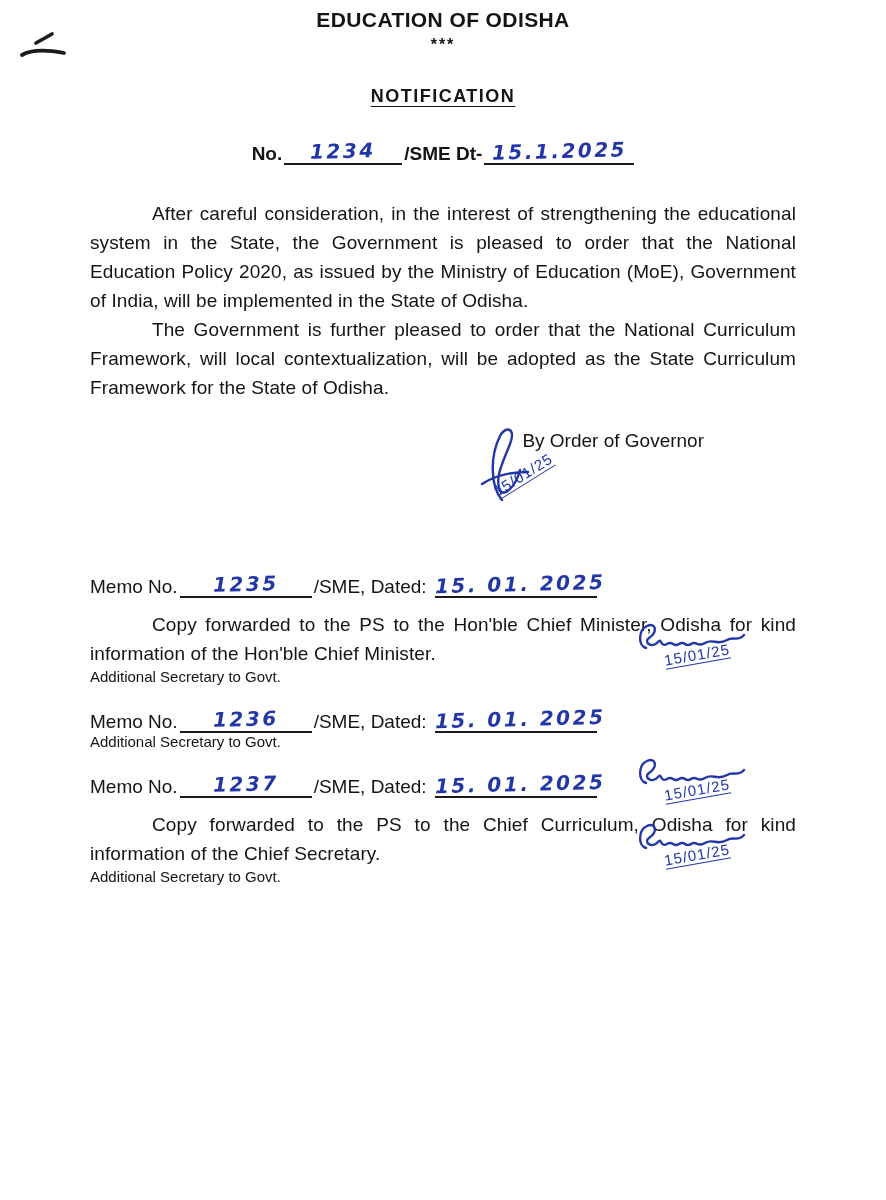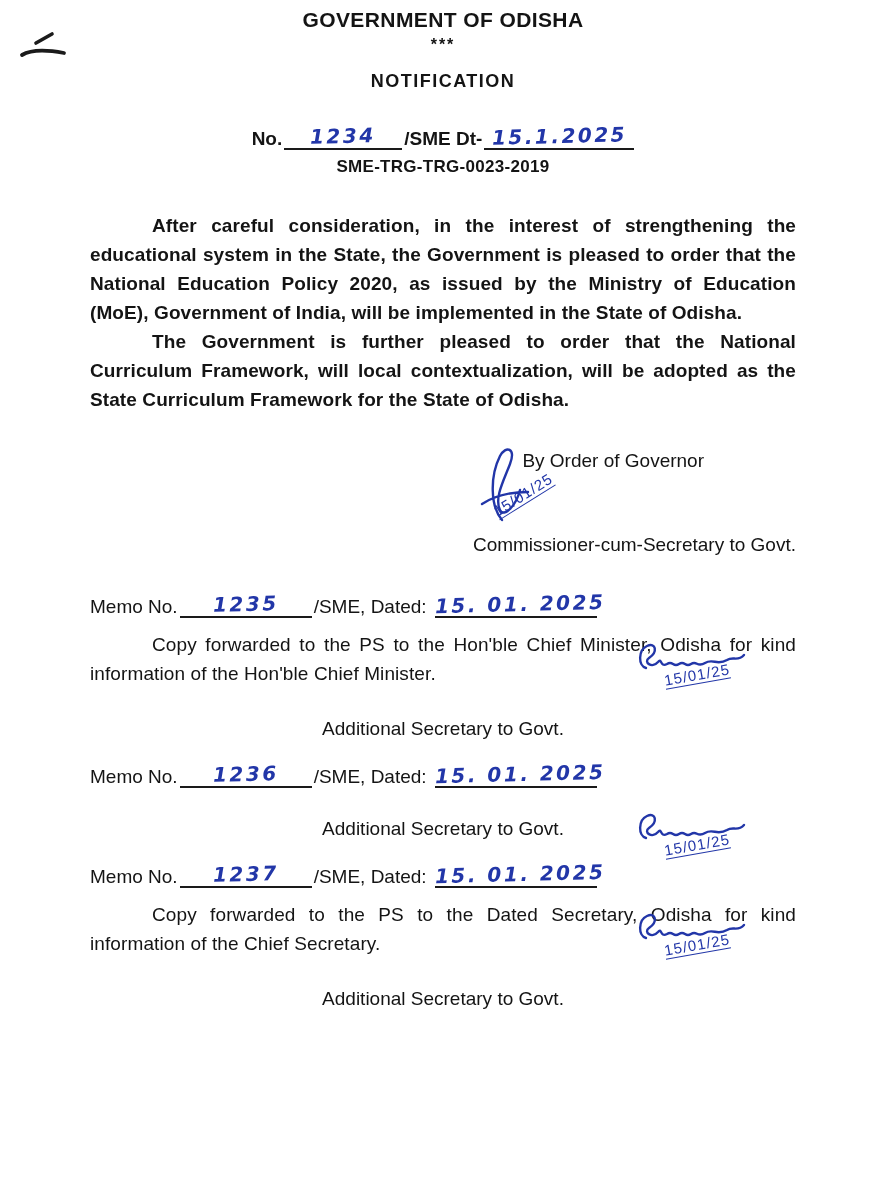--- a/index.html
+++ b/index.html
@@ -14,24 +14,25 @@
     color: #141414;
     overflow: hidden;
   }
   .corner-mark { position: absolute; top: 28px; left: 16px; }
 
   .header { text-align: center; padding-top: 6px; }
   .h-line { font-size: 21px; font-weight: bold; letter-spacing: 0.4px; line-height: 28px; }
   .stars { font-size: 16px; font-weight: bold; letter-spacing: 2px; margin-top: 2px; }
   .notif-title {
     display: inline-block;
-    margin-top: 17px;
+    margin-top: 32px;
     font-size: 18px;
     font-weight: bold;
     letter-spacing: 1.5px;
+    text-decoration: underline;
     text-underline-offset: 4px;
   }
 
   .no-line { text-align: center; margin-top: 34px; font-size: 19px; font-weight: bold; }
   .blank {
     display: inline-block;
     border-bottom: 2px solid #1a1a1a;
     text-align: center;
     vertical-align: bottom;
     line-height: 20px;
@@ -46,31 +47,31 @@
     font-size: 20px;
     letter-spacing: 2.5px;
     display: inline-block;
     transform: rotate(-1.5deg);
     white-space: nowrap;
   }
   .ref { text-align: center; font-size: 17px; font-weight: bold; margin-top: 7px; letter-spacing: 0.3px; }
 
   .content { margin: 0 90px; }
 
-  .body-block { margin-top: 34px; font-weight: bold; }
+  .body-block { margin-top: 34px; }
   .para {
     margin: 0;
     font-size: 19px;
     line-height: 29px;
     text-align: justify;
     text-indent: 62px;
     letter-spacing: 0.1px;
   }
 
-  .order-block { position: relative; margin-top: 36px; height: 120px; }
+  .order-block { position: relative; margin-top: 28px; height: 120px; }
   .by-order { font-size: 19px; text-align: right; padding-right: 92px; }
   .main-sign { position: absolute; right: 222px; top: -8px; width: 110px; height: 86px; }
   .main-sign svg { position: absolute; left: 0; top: 0; }
   .main-sign-date {
     position: absolute; left: 26px; top: 44px;
     transform: rotate(-32deg);
     font-size: 15px; letter-spacing: 1px;
     border-bottom: 1.5px solid;
   }
   .commissioner { position: absolute; right: 0; bottom: 14px; font-size: 19px; }
@@ -81,61 +82,59 @@
   .blank-memo-date { width: 162px; margin-left: 8px; }
   .memo-body { margin-top: 12px; }
   .memo-sign { position: absolute; right: 48px; top: 44px; width: 130px; height: 66px; }
   .memo-sign svg { position: absolute; right: 0; top: 0; }
   .memo-sign-date {
     position: absolute; right: 18px; top: 28px;
     transform: rotate(-10deg);
     font-size: 15px; letter-spacing: 1px;
     border-bottom: 1.5px solid;
   }
-  .addl-secy { text-align: center; font-size: 19px; margin-top: 30px; }
+  .addl-secy { text-align: left; font-size: 15px; }
 
   .hand-blue { color: #2236a8; }
 </style>
 </head>
 <body>
 
 <div class="page">
 
   <svg class="corner-mark" width="56" height="38" viewBox="0 0 56 38">
     <path d="M36,6 L20,15" stroke="#1b1b1b" stroke-width="3.6" fill="none" stroke-linecap="round"></path>
     <path d="M6,27 C16,21 32,22 48,25" stroke="#1b1b1b" stroke-width="3.8" fill="none" stroke-linecap="round"></path>
   </svg>
 
   <div class="header">
-    <div class="h-line">GOVERNMENT OF ODISHA</div>
+    <div class="h-line">EDUCATION OF ODISHA</div>
     <div class="stars">***</div>
     <div><span class="notif-title">NOTIFICATION</span></div>
   </div>
 
   <div class="no-line">
     <span>No.</span><span class="blank blank-no"><span class="hand hand-blue">1234</span></span><span>/SME Dt-</span><span class="blank blank-date"><span class="hand hand-blue">15.1.2025</span></span>
   </div>
-  <div class="ref">SME-TRG-TRG-0023-2019</div>
 
   <div class="content">
 
     <div class="body-block">
       <p class="para">After careful consideration, in the interest of strengthening the educational system in the State, the Government is pleased to order that the National Education Policy 2020, as issued by the Ministry of Education (MoE), Government of India, will be implemented in the State of Odisha.</p>
       <p class="para">The Government is further pleased to order that the National Curriculum Framework, will local contextualization, will be adopted as the State Curriculum Framework for the State of Odisha.</p>
     </div>
 
     <div class="order-block">
       <div class="by-order">By Order of Governor</div>
       <div class="main-sign">
         <svg width="72" height="86" viewBox="0 0 72 86">
           <path d="M38,78 C26,64 26,34 36,14 C42,3 52,6 46,22 C40,38 30,56 36,68 C40,76 52,64 56,48 M18,62 C30,54 46,50 64,50" fill="none" stroke-width="2.4" stroke-linecap="round" stroke="#2236a8"></path>
         </svg>
         <div class="main-sign-date hand-blue">15/01/25</div>
       </div>
-      <div class="commissioner">Commissioner-cum-Secretary to Govt.</div>
     </div>
 
     <div class="memo">
       <div class="memo-line">
         <span>Memo No.</span><span class="blank blank-memo-no"><span class="hand hand-blue">1235</span></span><span>/SME, Dated:</span><span class="blank blank-memo-date"><span class="hand hand-blue">15. 01. 2025</span></span>
       </div>
       <p class="para memo-body">Copy forwarded to the PS to the Hon'ble Chief Minister, Odisha for kind information of the Hon'ble Chief Minister.</p>
       <div class="memo-sign">
         <svg width="118" height="44" viewBox="0 0 118 44">
           <path d="M16,30 C8,28 8,12 17,8 C26,4 28,14 19,20 C13,24 22,31 28,24 C32,19 30,30 37,26 C43,22 43,30 49,26 C55,22 55,30 61,26 C67,22 67,30 75,25 C83,20 87,28 97,22 C103,18 108,24 114,17" fill="none" stroke-width="2.4" stroke-linecap="round" stroke="#2236a8"></path>
@@ -155,21 +154,21 @@
         </svg>
         <div class="memo-sign-date hand-blue">15/01/25</div>
       </div>
       <div class="addl-secy">Additional Secretary to Govt.</div>
     </div>
 
     <div class="memo">
       <div class="memo-line">
         <span>Memo No.</span><span class="blank blank-memo-no"><span class="hand hand-blue">1237</span></span><span>/SME, Dated:</span><span class="blank blank-memo-date"><span class="hand hand-blue">15. 01. 2025</span></span>
       </div>
-      <p class="para memo-body">Copy forwarded to the PS to the Dated Secretary, Odisha for kind information of the Chief Secretary.</p>
+      <p class="para memo-body">Copy forwarded to the PS to the Chief Curriculum, Odisha for kind information of the Chief Secretary.</p>
       <div class="memo-sign">
         <svg width="118" height="44" viewBox="0 0 118 44">
           <path d="M16,30 C8,28 8,12 17,8 C26,4 28,14 19,20 C13,24 22,31 28,24 C32,19 30,30 37,26 C43,22 43,30 49,26 C55,22 55,30 61,26 C67,22 67,30 75,25 C83,20 87,28 97,22 C103,18 108,24 114,17" fill="none" stroke-width="2.4" stroke-linecap="round" stroke="#2236a8"></path>
         </svg>
         <div class="memo-sign-date hand-blue">15/01/25</div>
       </div>
       <div class="addl-secy">Additional Secretary to Govt.</div>
     </div>
 
   </div>

